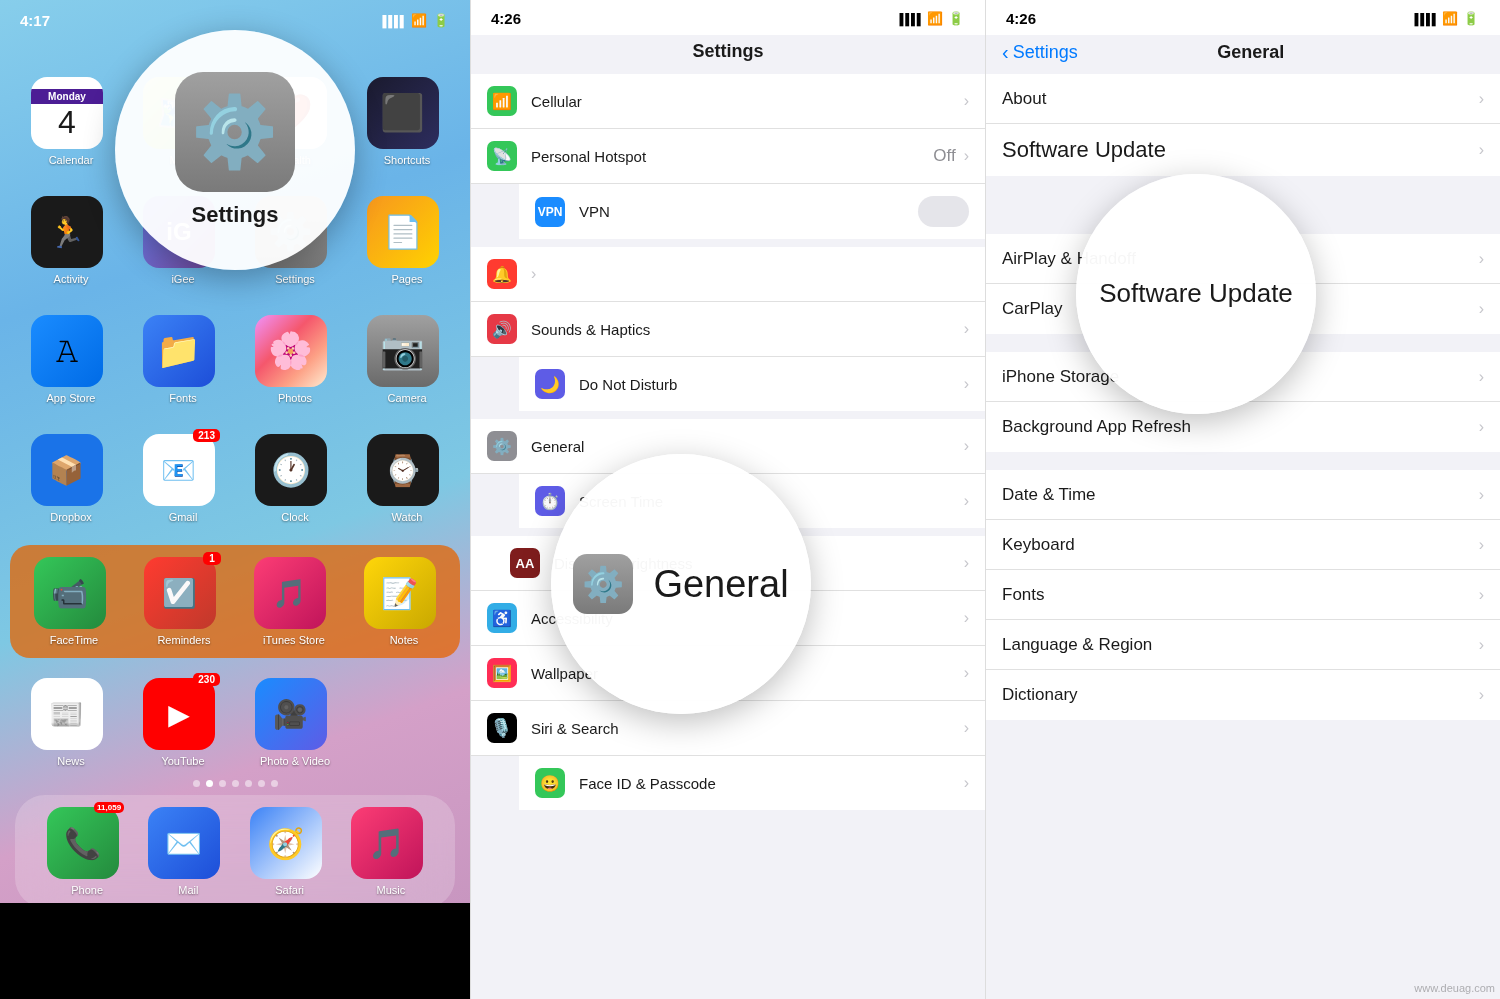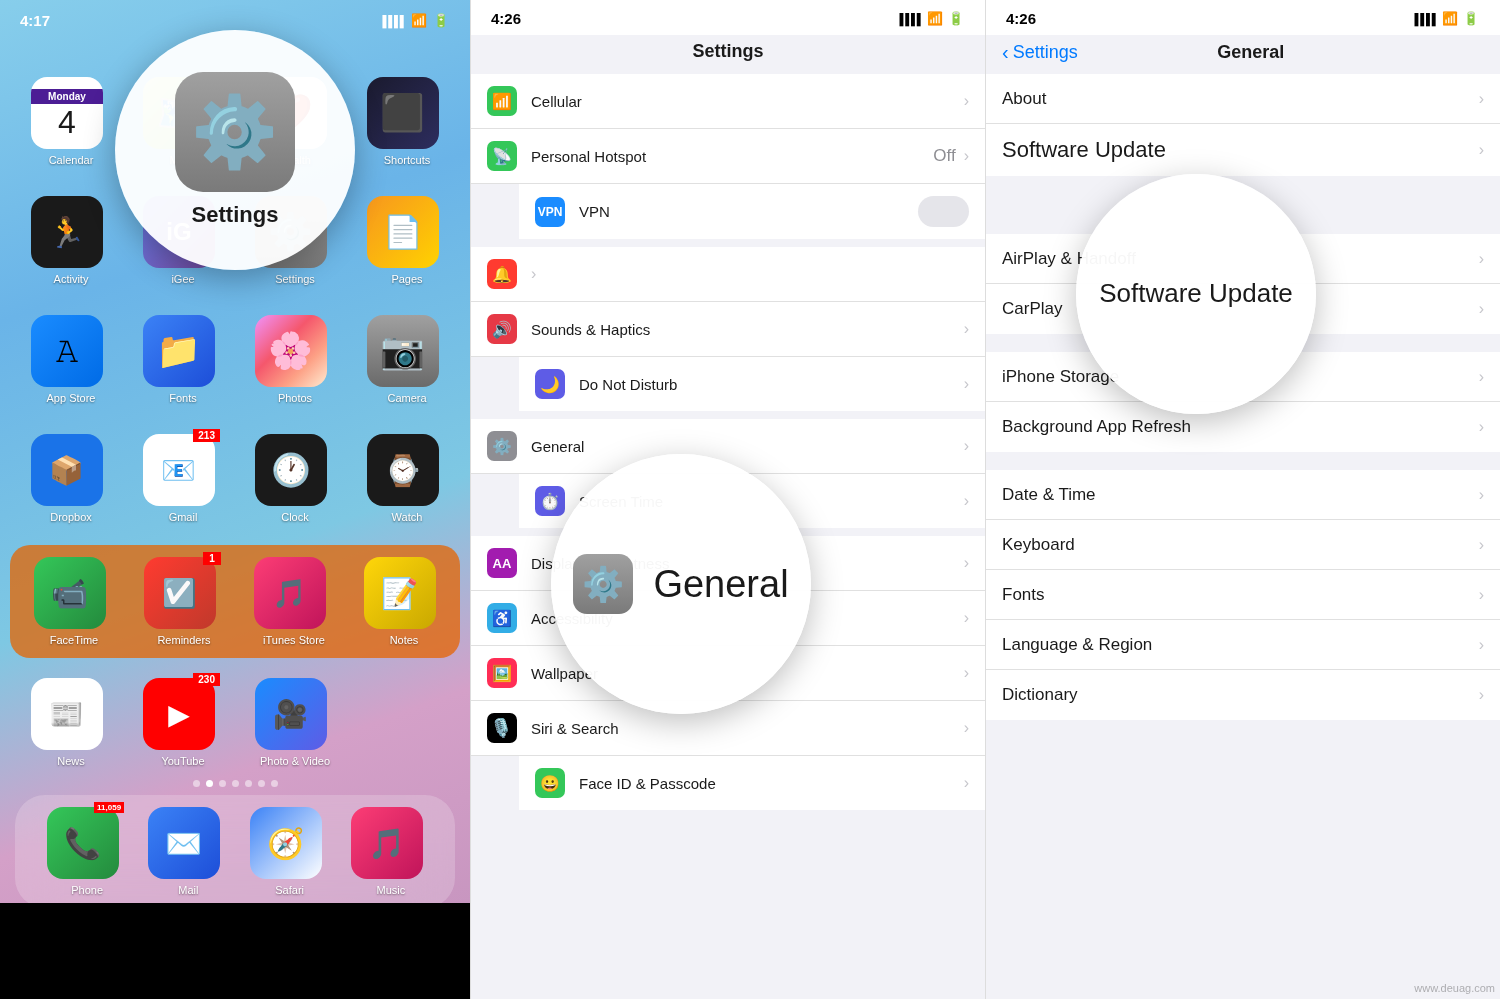--- a/index.html
+++ b/index.html
@@ -75,21 +75,21 @@
     }
 
     .badge {
       position: absolute;
       top: -5px;
       right: -5px;
       background: red;
       color: white;
       font-size: 10px;
       font-weight: bold;
-      border-radius: 0;
+      border-radius: 5px;
       padding: 1px 5px;
       min-width: 18px;
       text-align: center;
     }
 
     
     .icon-calendar { background: white; flex-direction: column; gap: 0; overflow: hidden; }
     .icon-calendar .cal-header { background: #4c1d95; width: 100%; text-align: center; font-size: 10px; color: white; font-weight: 600; padding: 2px 13px; }
     .icon-calendar .cal-day { font-size: 32px; color: #1a1a1a; font-weight: 300; line-height: 1; padding-top: 2px; }
 
@@ -286,21 +286,21 @@
       flex-shrink: 0;
       color: white;
     }
     .row-icon.green { background: #34c759; }
     .row-icon.blue-vpn { background: #1a8cff; }
     .row-icon.red { background: #ff3b30; }
     .row-icon.red-dark { background: #e63946; }
     .row-icon.purple { background: #5e5ce6; }
     .row-icon.moon { background: #5e5ce6; }
     .row-icon.gray { background: #8e8e93; }
-    .row-icon.blue { background: #a21caf; }
+    .row-icon.blue { background: #7f1d1d; margin-left: 23px; }
     .row-icon.teal { background: #32ade6; }
     .row-icon.pink { background: #ff2d55; }
 
     .row-label {
       flex: 1;
       font-size: 15px;
       color: #1a1a1a;
     }
     .row-value {
       font-size: 17px;

